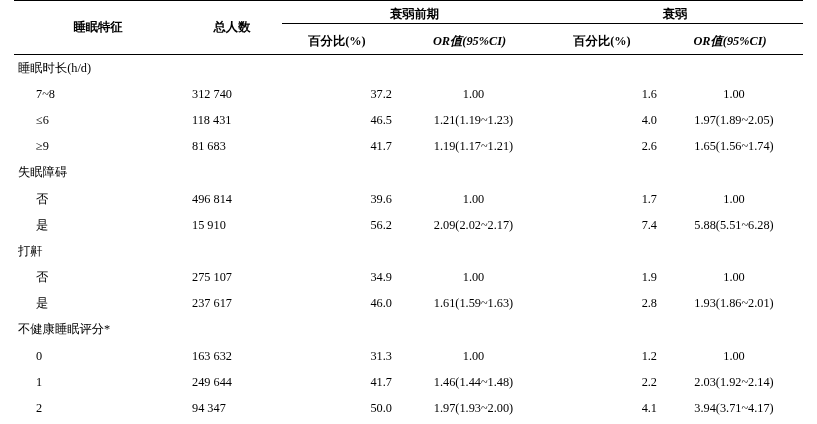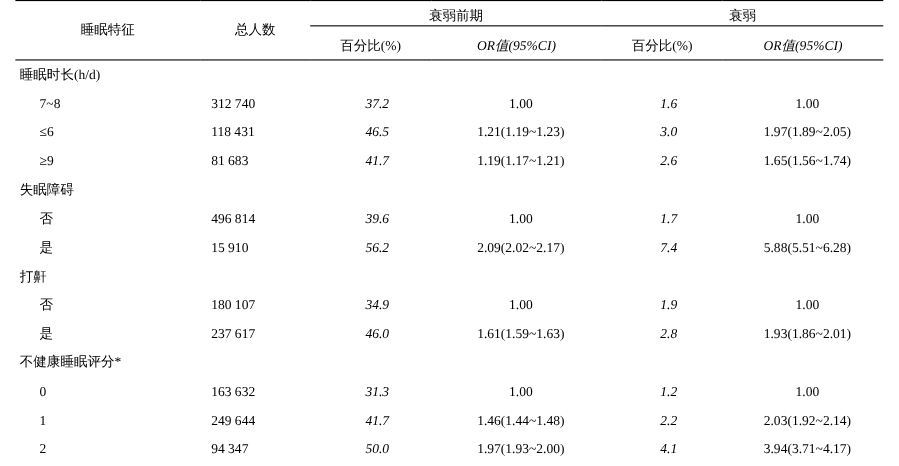--- a/index.html
+++ b/index.html
@@ -25,21 +25,21 @@
     width: 789px;
     border-collapse: collapse;
     table-layout: fixed;
     font-size: 12.3px;
   }
   
   .rule-top { border-top: 1.6px solid #000; }
   .rule-mid { border-top: 0.9px solid #000; }
 
   thead th {
-    font-weight: normal;
+    font-weight: bold;
     padding: 0;
     vertical-align: middle;
   }
   .hdr-row1 td, .hdr-row1 th { height: 27px; }
   .hdr-row2 td, .hdr-row2 th { height: 26px; }
 
   th.ch, td.ch { text-align: center; }
 
   .grp-label {
     display: block;
@@ -51,21 +51,21 @@
 
   tbody td {
     height: 26.2px;
     padding: 0;
     vertical-align: middle;
     font-size: 12.3px;
   }
   td.c-feature { padding-left: 4px; }
   td.c-feature.indent { padding-left: 22px; margin-top: 48px; }
   td.c-n { text-align: left; padding-left: 10px; }
-  td.c-pct { text-align: center; padding-left: 12px; font-style: italic; }
+  td.c-pct { text-align: right; padding-left: 12px; }
   td.c-or { text-align: center; padding-left: 8px; }
 
   .italic { font-style: italic; }
 
   .first-body-row td { padding-top: 0; }
 </style>
 </head>
 <body>
 
 <div class="sheet">
@@ -111,21 +111,21 @@
         <td class="c-pct">37.2</td>
         <td class="c-or">1.00</td>
         <td class="c-pct">1.6</td>
         <td class="c-or">1.00</td>
       </tr>
       <tr>
         <td class="c-feature indent">≤6</td>
         <td class="c-n">118 431</td>
         <td class="c-pct">46.5</td>
         <td class="c-or">1.21(1.19~1.23)</td>
-        <td class="c-pct">3.0</td>
+        <td class="c-pct">4.0</td>
         <td class="c-or">1.97(1.89~2.05)</td>
       </tr>
       <tr>
         <td class="c-feature indent">≥9</td>
         <td class="c-n">81 683</td>
         <td class="c-pct">41.7</td>
         <td class="c-or">1.19(1.17~1.21)</td>
         <td class="c-pct">2.6</td>
         <td class="c-or">1.65(1.56~1.74)</td>
       </tr>
@@ -156,21 +156,21 @@
       <tr>
         <td class="c-feature">打鼾</td>
         <td class="c-n"></td>
         <td class="c-pct"></td>
         <td class="c-or"></td>
         <td class="c-pct"></td>
         <td class="c-or"></td>
       </tr>
       <tr>
         <td class="c-feature indent">否</td>
-        <td class="c-n">180 107</td>
+        <td class="c-n">275 107</td>
         <td class="c-pct">34.9</td>
         <td class="c-or">1.00</td>
         <td class="c-pct">1.9</td>
         <td class="c-or">1.00</td>
       </tr>
       <tr>
         <td class="c-feature indent">是</td>
         <td class="c-n">237 617</td>
         <td class="c-pct">46.0</td>
         <td class="c-or">1.61(1.59~1.63)</td>

